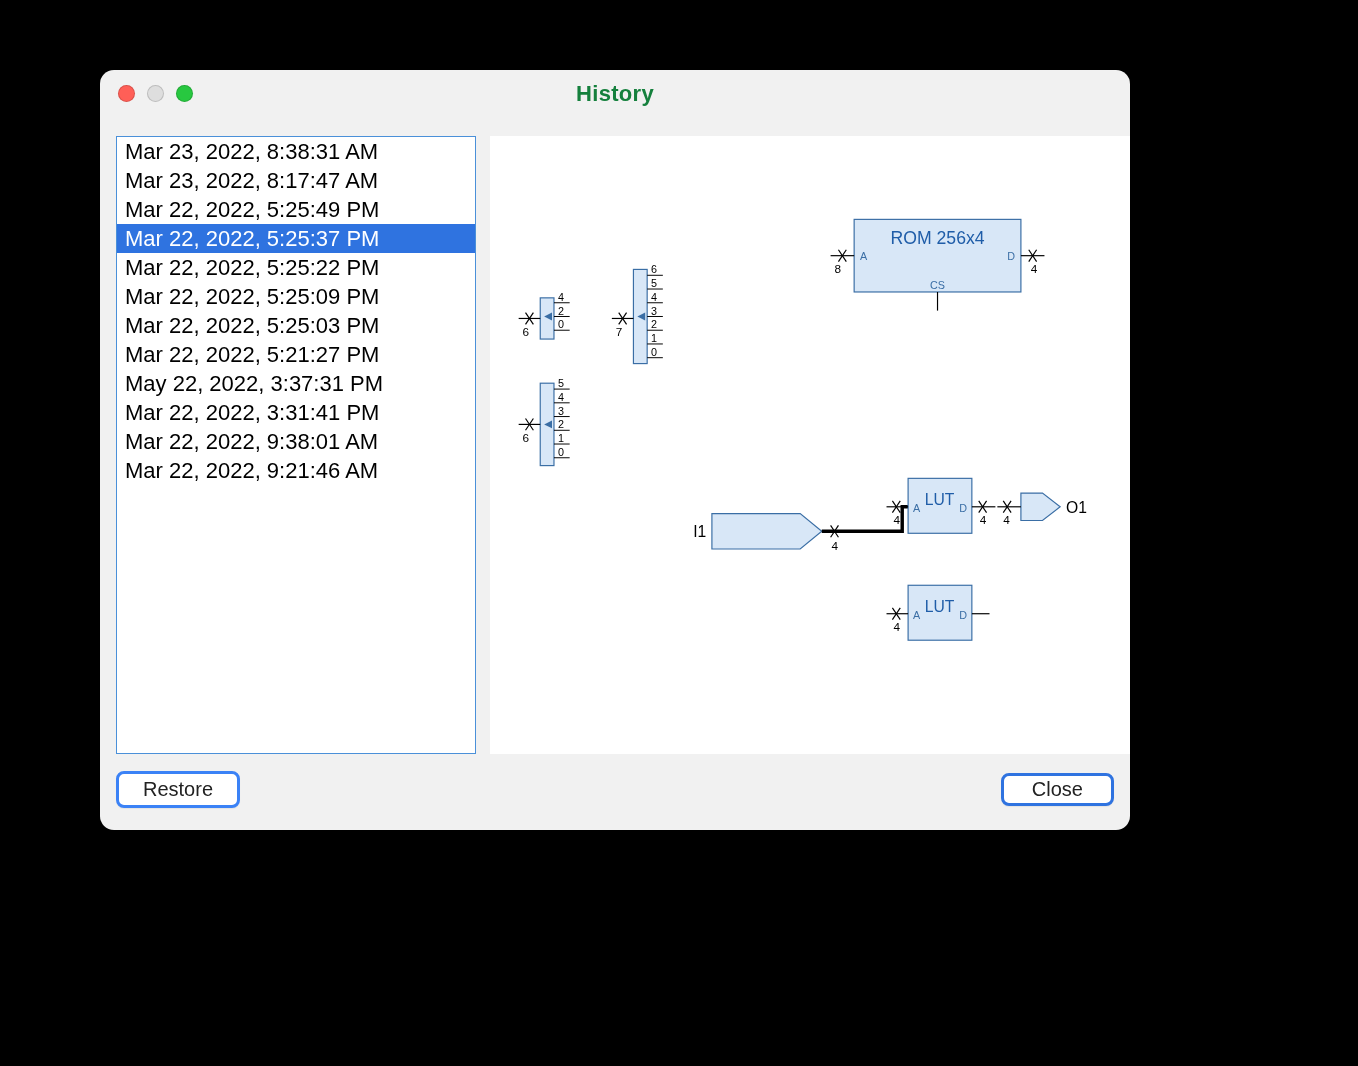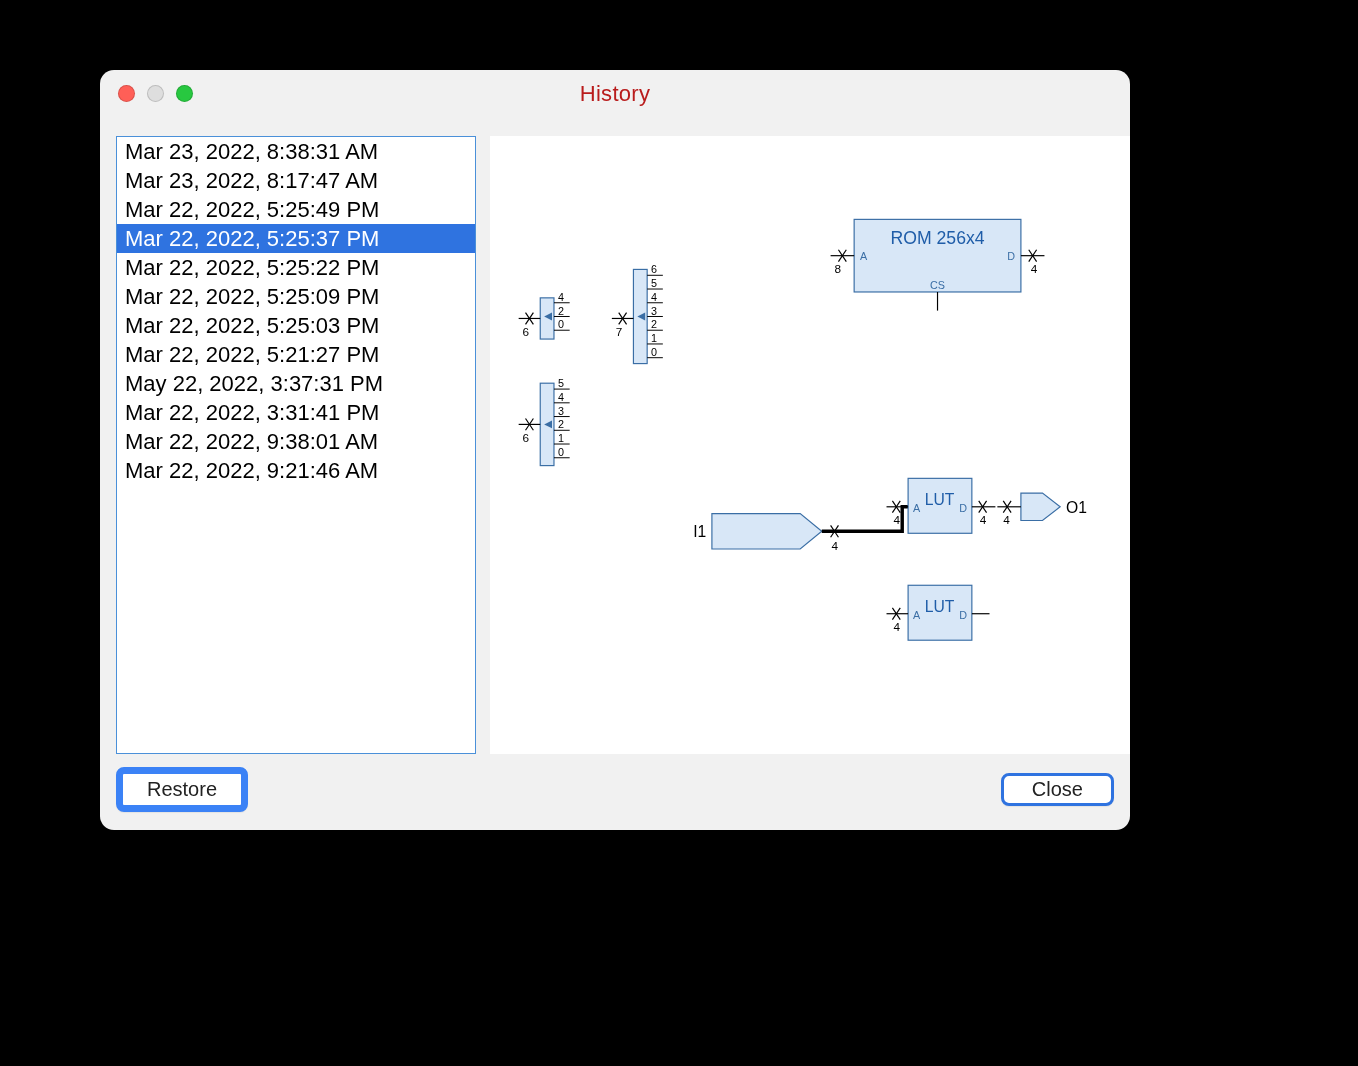--- a/index.html
+++ b/index.html
@@ -26,22 +26,22 @@
     flex-direction: column;
   }
   .titlebar {
     position: relative;
     height: 48px;
     flex: 0 0 48px;
     display: flex;
     align-items: center;
     justify-content: center;
     font-size: 22px;
-    font-weight: 400;
-    color: #b91c1c;
+    font-weight: 700;
+    color: #15803d;
     letter-spacing: 0.3px;
   }
   .traffic {
     position: absolute;
     left: 18px;
     top: 15px;
     display: flex;
     gap: 12px;
   }
   .traffic span {
@@ -94,21 +94,21 @@
     display: flex;
     align-items: center;
     justify-content: space-between;
     padding: 0 16px 14px 16px;
   }
   .btn {
     font-size: 20px;
     padding: 4px 24px;
     border-radius: 8px;
     background: #fff;
-    border: 7px solid #3b82f6;
+    border: 3px solid #3b82f6;
     cursor: pointer;
     color: #222;
     box-shadow: 0 1px 1px rgba(0,0,0,.06);
   }
   .btn.primary {
     border: 3px solid #2f73e0;
     padding: 2px 28px;
   }
 
   

